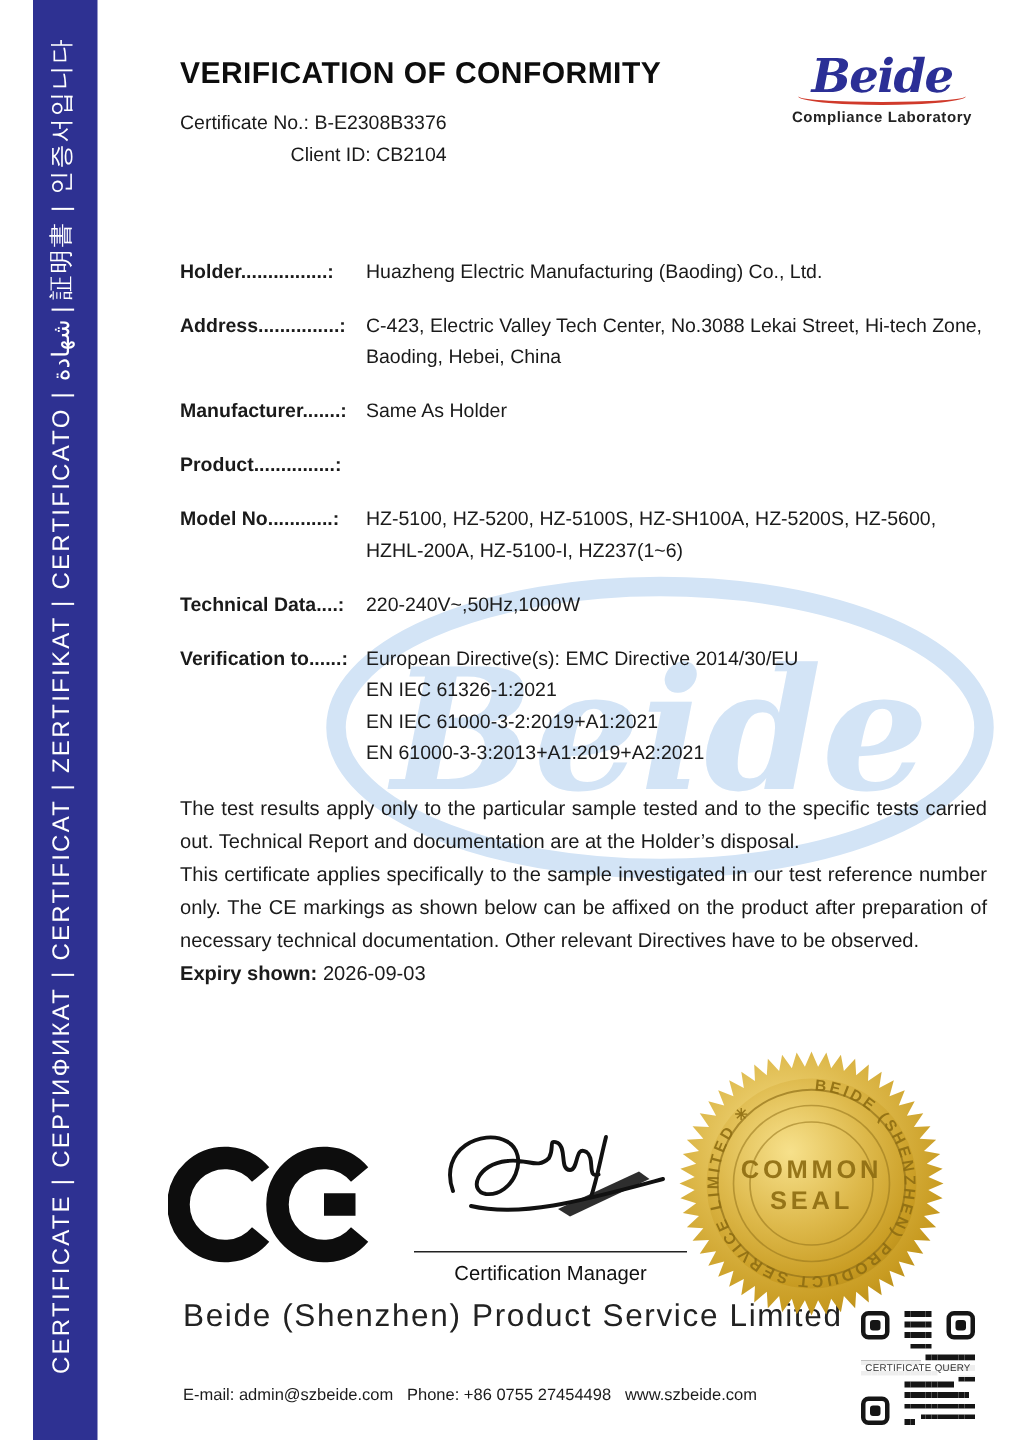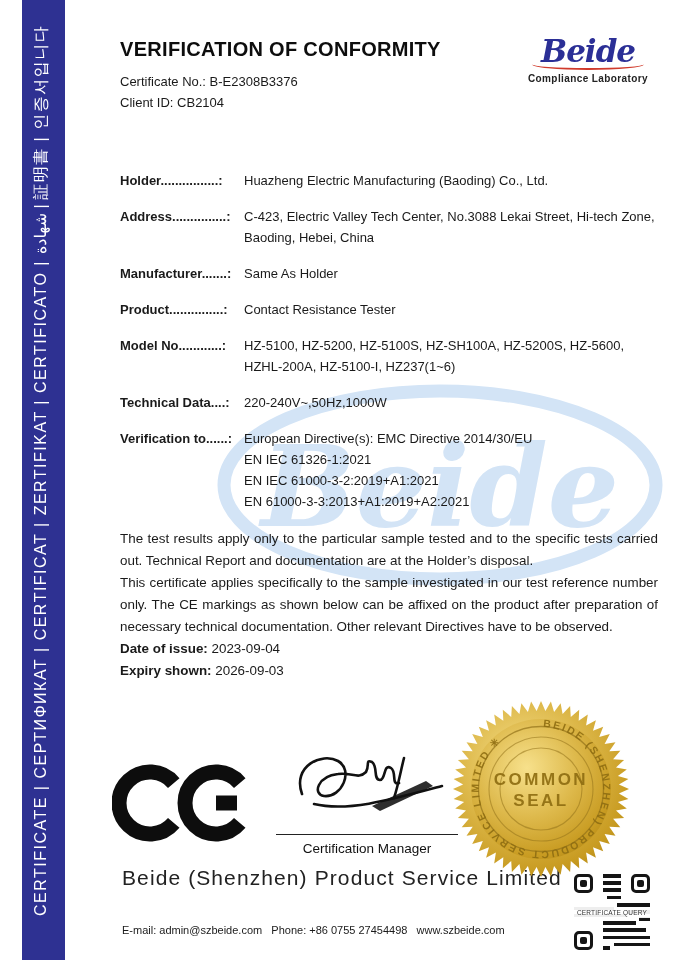--- a/index.html
+++ b/index.html
@@ -4,21 +4,21 @@
 <style>
   html,body{margin:0;padding:0;background:#fff;}
   .page{position:relative;width:679px;height:960px;background:#fff;overflow:hidden;
         font-family:"Liberation Sans",sans-serif;color:#1a1a1a;}
   
   .sidebar-band{position:absolute;left:22px;top:0;width:43px;height:960px;background:#2e3192;}
   .sidebar-text{position:absolute;left:9px;top:916px;transform-origin:0 0;transform:rotate(-90deg);
         color:#fff;font-size:16px;letter-spacing:1.5px;white-space:nowrap;font-weight:500;}
   
   .title{position:absolute;left:120px;top:38px;font-size:20px;font-weight:bold;letter-spacing:.3px;color:#0d0d0d;}
-  .cert-meta{position:absolute;left:120px;top:71px;font-size:13px;line-height:21px;color:#1a1a1a;}
+  .cert-meta{position:absolute;left:120px;top:71px;font-size:13px;line-height:21px;color:#1a1a1a;text-align:right;}
   .logo{position:absolute;right:22px;top:36px;width:138px;text-align:center;}
   .logo-name{font-family:"DejaVu Serif",serif;font-style:italic;font-weight:bold;font-size:31px;
         color:#2b2f96;letter-spacing:-1px;line-height:30px;}
   .logo-underline{width:112px;height:5px;margin:-3px auto 3px;border-bottom:2.5px solid #d03a2b;
         border-radius:0 0 60% 60%/0 0 100% 100%;}
   .logo-sub{font-size:10px;color:#222;font-weight:bold;letter-spacing:.4px;}
   
   .watermark{position:absolute;left:210px;top:383px;z-index:0;}
   
   .fields{position:absolute;left:120px;top:170px;width:545px;font-size:13px;z-index:1;}
@@ -85,21 +85,20 @@
       <span class="field-label">Address...............:</span>
       <span class="field-value">C-423, Electric Valley Tech Center, No.3088 Lekai Street, Hi-tech Zone,
 Baoding, Hebei, China</span>
     </div>
     <div class="field-row">
       <span class="field-label">Manufacturer.......:</span>
       <span class="field-value">Same As Holder</span>
     </div>
     <div class="field-row">
       <span class="field-label">Product...............:</span>
-      <span class="field-value">Contact Resistance Tester</span>
     </div>
     <div class="field-row">
       <span class="field-label">Model No............:</span>
       <span class="field-value">HZ-5100, HZ-5200, HZ-5100S, HZ-SH100A, HZ-5200S, HZ-5600,
 HZHL-200A, HZ-5100-I, HZ237(1~6)</span>
     </div>
     <div class="field-row">
       <span class="field-label">Technical Data....:</span>
       <span class="field-value">220-240V~,50Hz,1000W</span>
     </div>
@@ -108,21 +107,20 @@
       <span class="field-value">European Directive(s): EMC Directive 2014/30/EU
 EN IEC 61326-1:2021
 EN IEC 61000-3-2:2019+A1:2021
 EN 61000-3-3:2013+A1:2019+A2:2021</span>
     </div>
   </div>
 
   <div class="disclaimer">
     <p>The test results apply only to the particular sample tested and to the specific tests carried out. Technical Report and documentation are at the Holder’s disposal.</p>
     <p>This certificate applies specifically to the sample investigated in our test reference number only. The CE markings as shown below can be affixed on the product after preparation of necessary technical documentation. Other relevant Directives have to be observed.</p>
-    <div class="date-line"><b>Date of issue:</b><span> 2023-09-04</span></div>
     <div class="date-line"><b>Expiry shown:</b><span> 2026-09-03</span></div>
   </div>
 
   <svg class="ce-svg" width="136" height="87" viewBox="0 0 136 87">
     <g stroke="#0d0d0d" stroke-width="15" fill="none">
       <path d="M 61.75 23.07 A 31 31 0 1 0 61.75 62.93"></path>
       <path d="M 127.75 23.07 A 31 31 0 1 0 127.75 62.93"></path>
       <path d="M 104 43 L 125 43"></path>
     </g>
   </svg>

